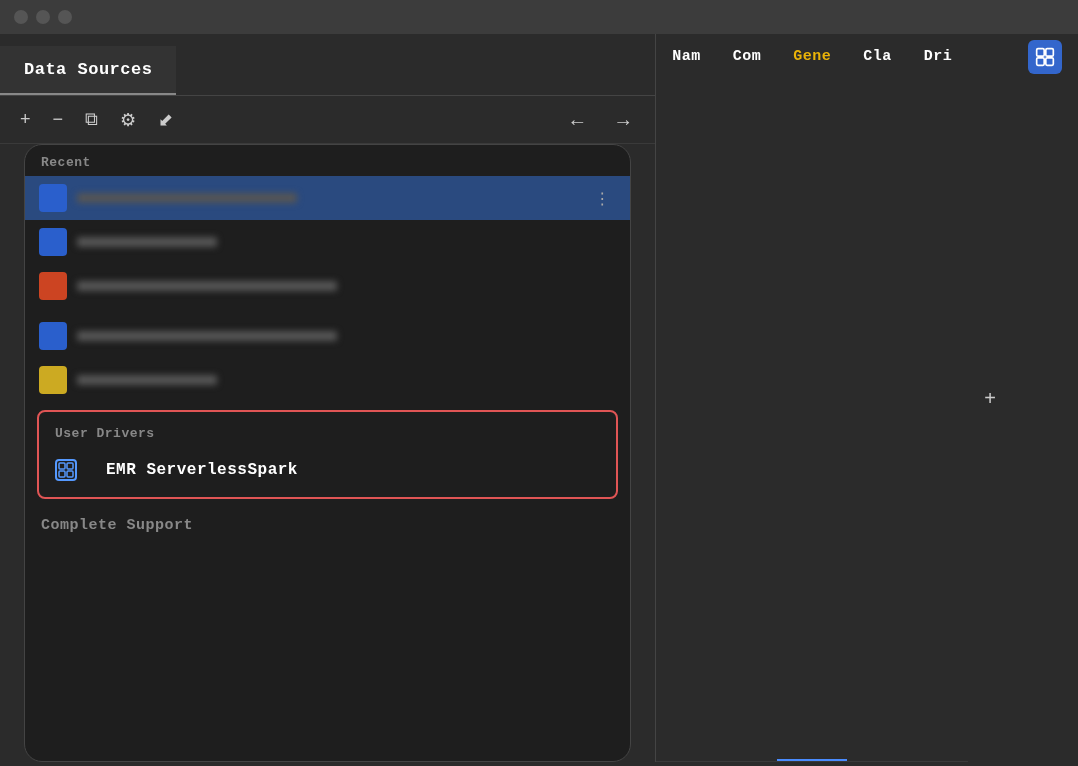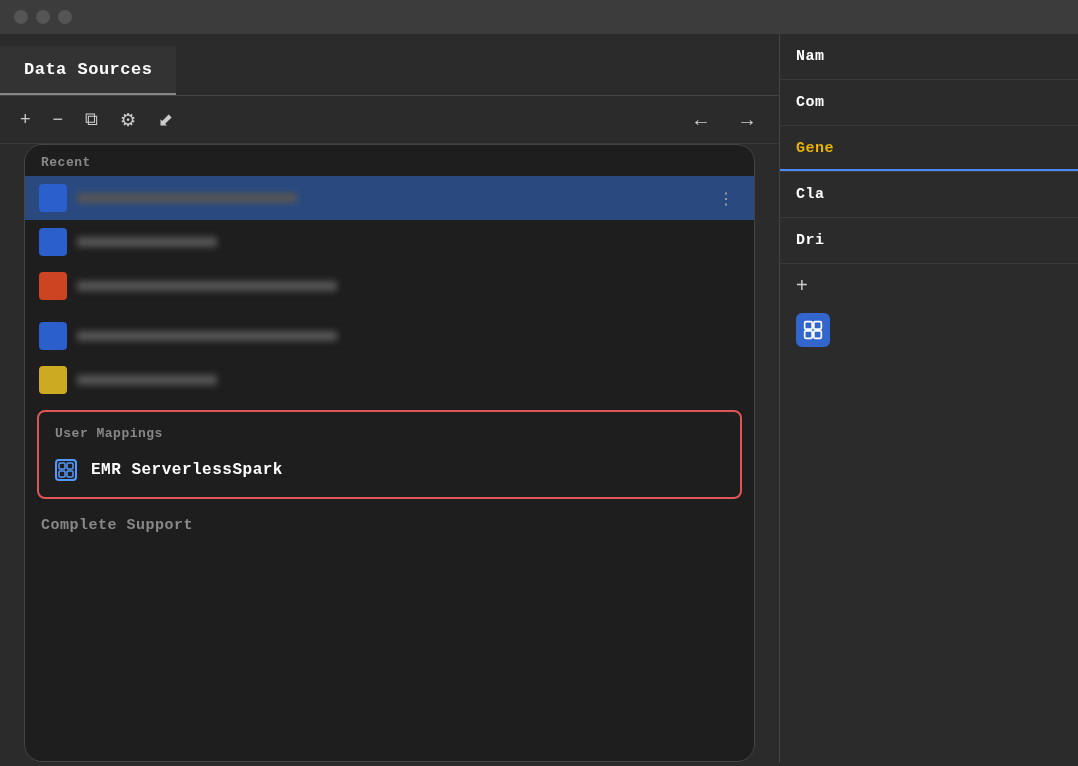--- a/index.html
+++ b/index.html
@@ -166,21 +166,21 @@
       margin: 8px 12px;
       border: 2px solid #e05555;
       border-radius: 8px;
       padding: 4px 0;
     }
 
     .driver-item {
       display: flex;
       align-items: center;
       padding: 10px 14px;
-      gap: 12px;
+      gap: 27px;
       cursor: pointer;
     }
 
     .driver-icon {
       width: 26px;
       height: 26px;
       display: flex;
       align-items: center;
       justify-content: center;
       font-size: 18px;
@@ -200,21 +200,20 @@
       color: #888;
       font-weight: bold;
       letter-spacing: 0.5px;
     }
 
     
     .right-panel {
       flex: 1;
       background: #2b2b2b;
       display: flex;
-      flex-direction: column;
       padding: 0;
     }
 
     .right-row {
       padding: 14px 16px;
       font-size: 15px;
       font-weight: bold;
       color: #fff;
       border-bottom: 1px solid #3a3a3a;
       letter-spacing: 0.5px;
@@ -331,21 +330,21 @@
           <div class="item-icon" style="background:#ccaa22;"></div>
           <div class="item-content">
             <div class="blurred-block medium"></div>
           </div>
           <button class="item-menu-btn">⋮</button>
         </div>
 
       </div>
 
       <div class="user-drivers-section">
-        <div class="section-label">User Mappings</div>
+        <div class="section-label">User Drivers</div>
         <div class="driver-item">
           <div class="driver-icon">
             <svg width="24" height="24" viewBox="0 0 24 24" fill="none">
               <rect x="2" y="2" width="20" height="20" rx="3" stroke="#5599ff" stroke-width="2" fill="none"></rect>
               <rect x="5" y="5" width="6" height="6" rx="1" stroke="#5599ff" stroke-width="1.5" fill="none"></rect>
               <rect x="13" y="5" width="6" height="6" rx="1" stroke="#5599ff" stroke-width="1.5" fill="none"></rect>
               <rect x="5" y="13" width="6" height="6" rx="1" stroke="#5599ff" stroke-width="1.5" fill="none"></rect>
               <rect x="13" y="13" width="6" height="6" rx="1" stroke="#5599ff" stroke-width="1.5" fill="none"></rect>
             </svg>
           </div>

